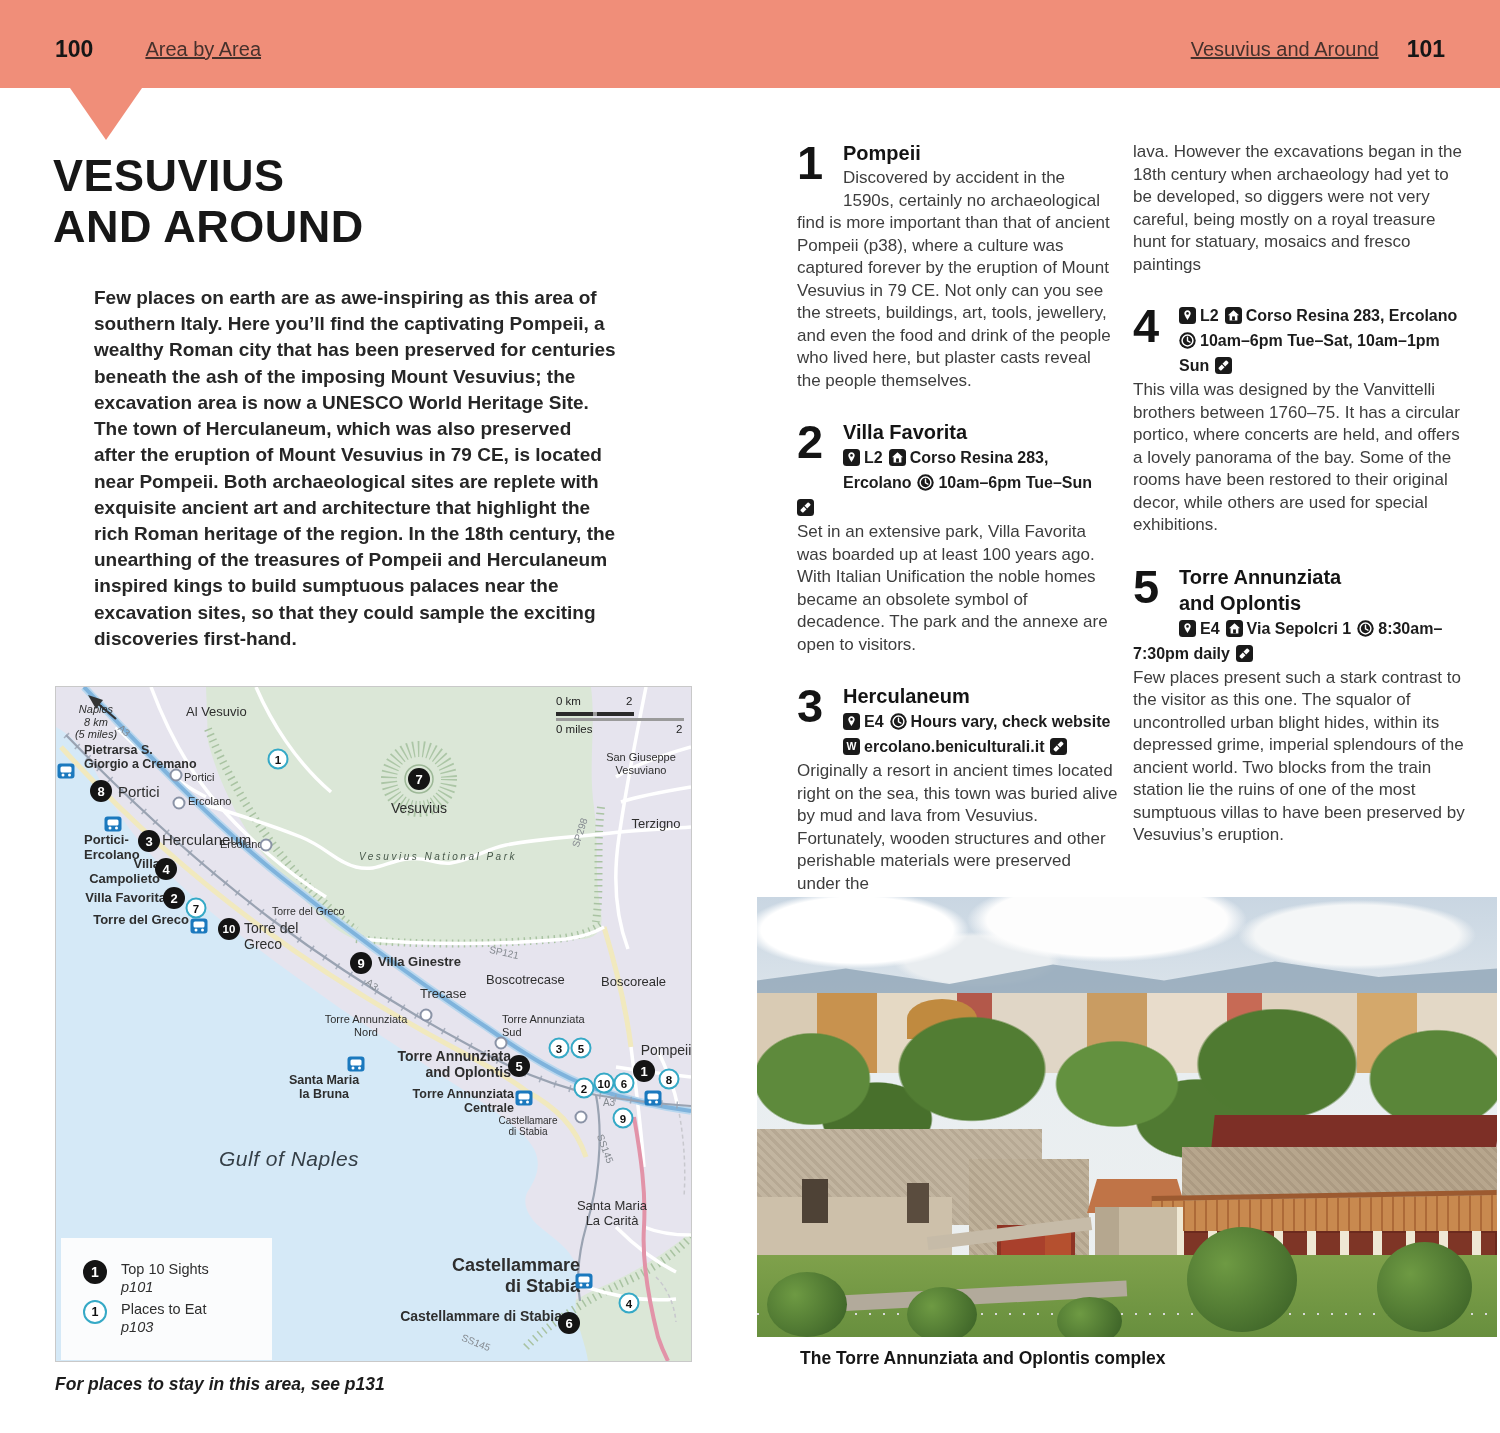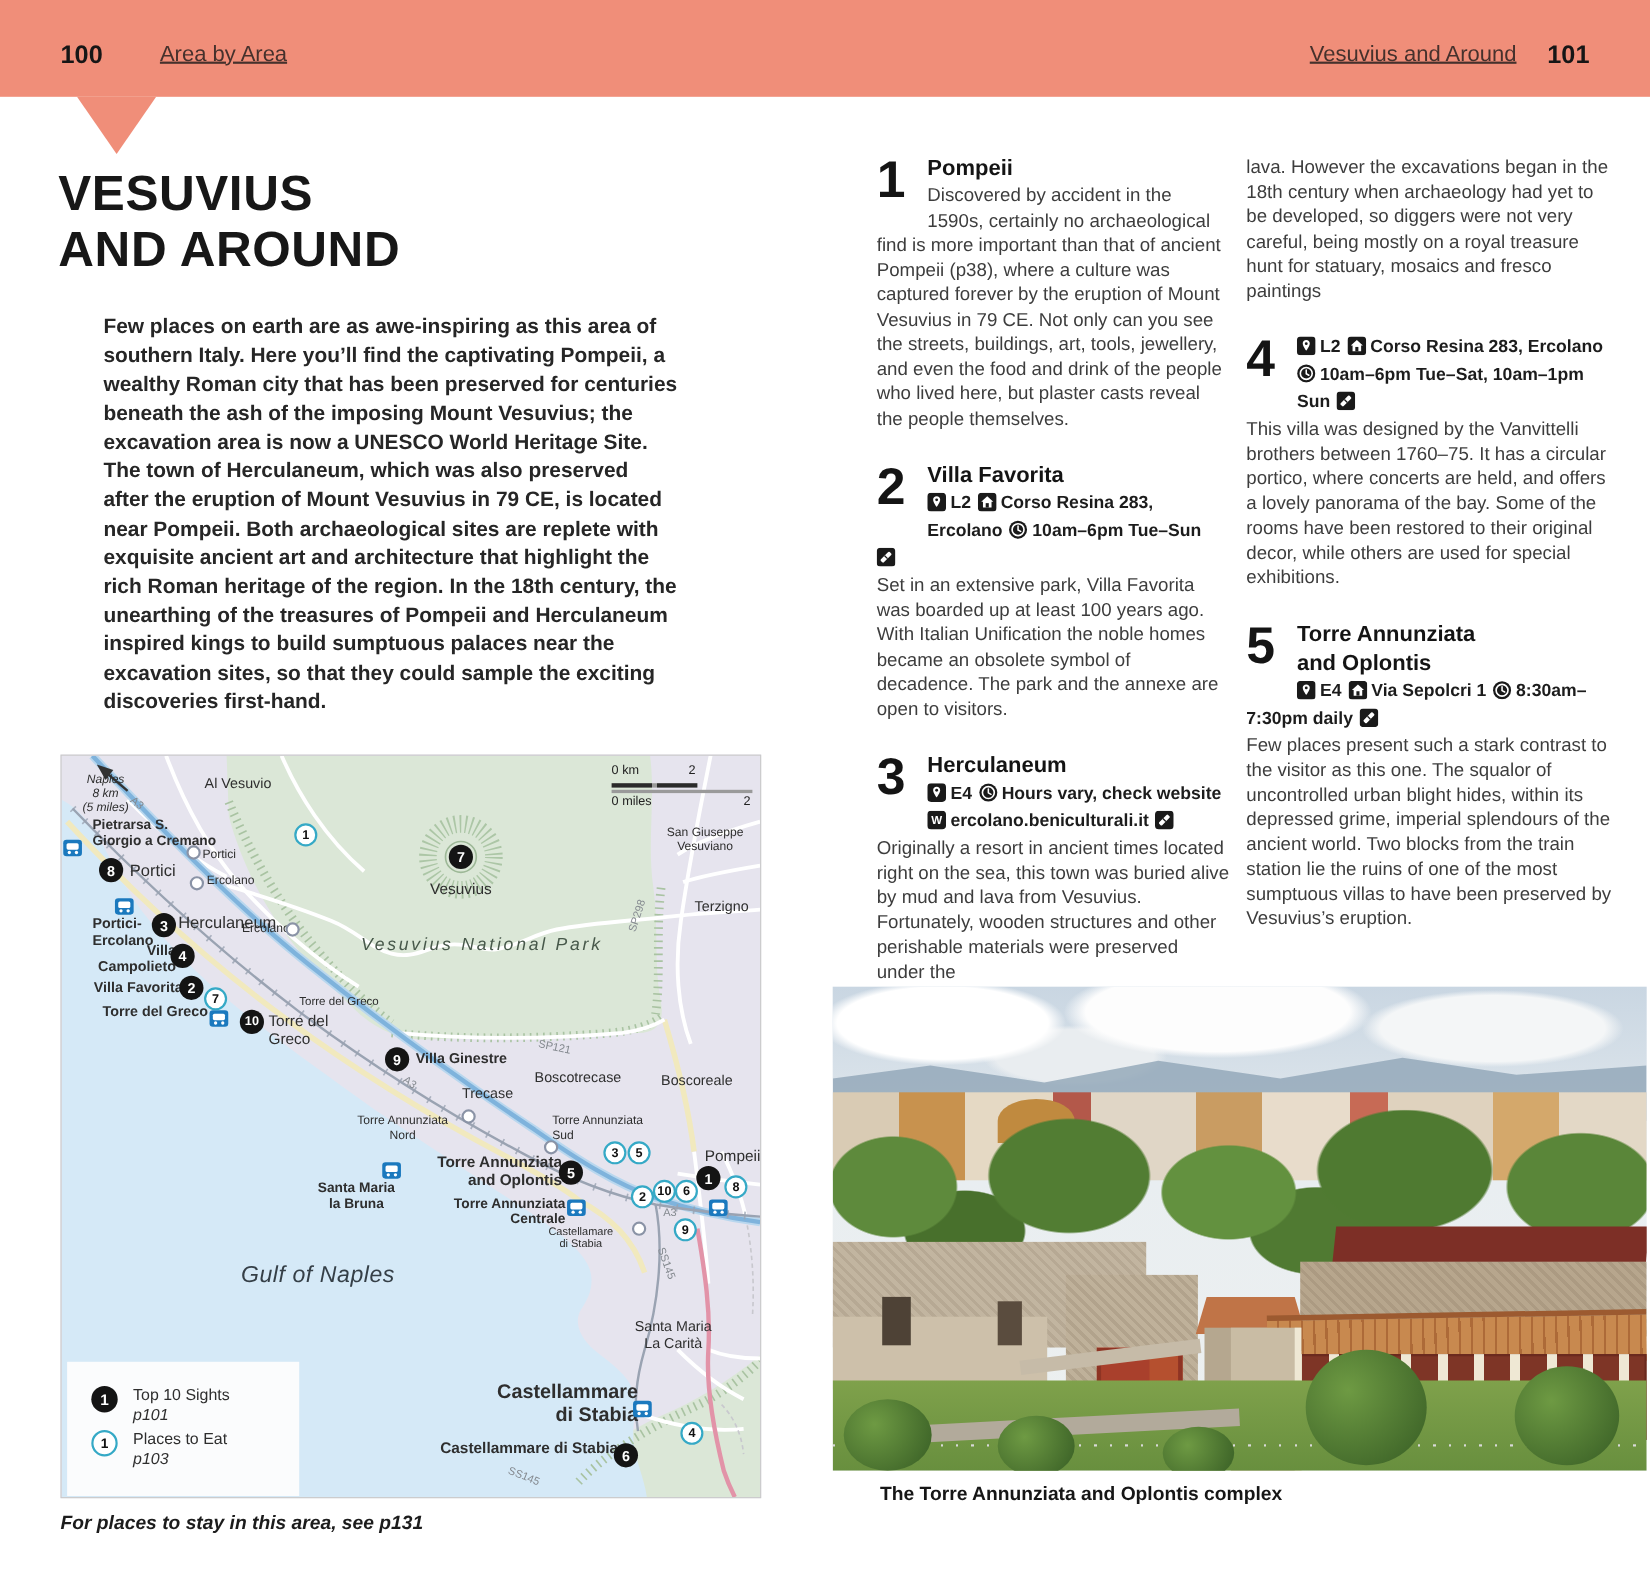--- a/index.html
+++ b/index.html
@@ -308,21 +308,21 @@
     <div class="lbl" data-al="l" style="left: 188px; top: 234px; font-size: 14px;">
       <div>Torre del</div>
       <div>Greco</div>
     </div>
     <div class="lbl" data-al="l" style="left: 216px; top: 219px; font-size: 10.5px;">
       <div>Torre del Greco</div>
     </div>
     <div class="lbl" data-al="c" style="left: 363px; top: 114px; font-size: 14px; transform: translateX(-50%);">
       <div>Vesuvius</div>
     </div>
-    <div class="lbl i" data-al="c" style="left: 382px; top: 164px; font-size: 16px; color: rgb(71, 88, 74); letter-spacing: 2.5px; transform: translateX(-50%);">
+    <div class="lbl i" data-al="c" style="left: 382px; top: 164px; font-size: 10px; color: rgb(71, 88, 74); letter-spacing: 2.5px; transform: translateX(-50%);">
       <div>Vesuvius National Park</div>
     </div>
     <div class="lbl" data-al="c" style="left: 585px; top: 64px; font-size: 11px; transform: translateX(-50%);">
       <div>San Giuseppe</div>
       <div>Vesuviano</div>
     </div>
     <div class="lbl" data-al="c" style="left: 600px; top: 130px; font-size: 13px; transform: translateX(-50%);">
       <div>Terzigno</div>
     </div>
     <div class="lbl road" data-al="c" style="left: 524px; top: 140px; font-size: 10px; transform: translateX(-50%) rotate(-72deg);">

